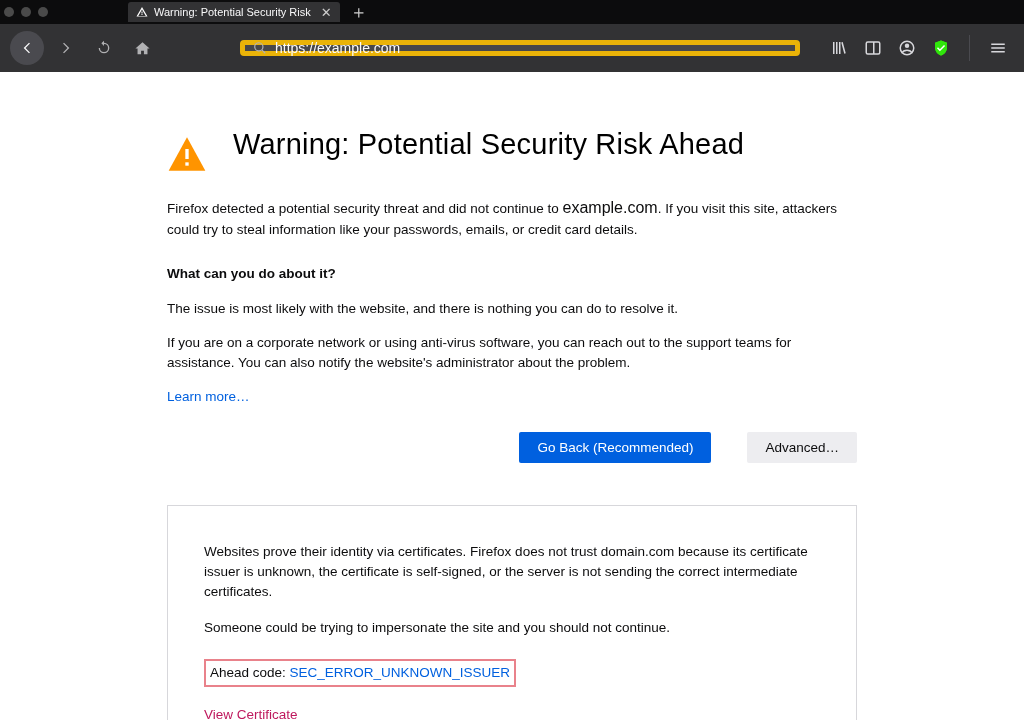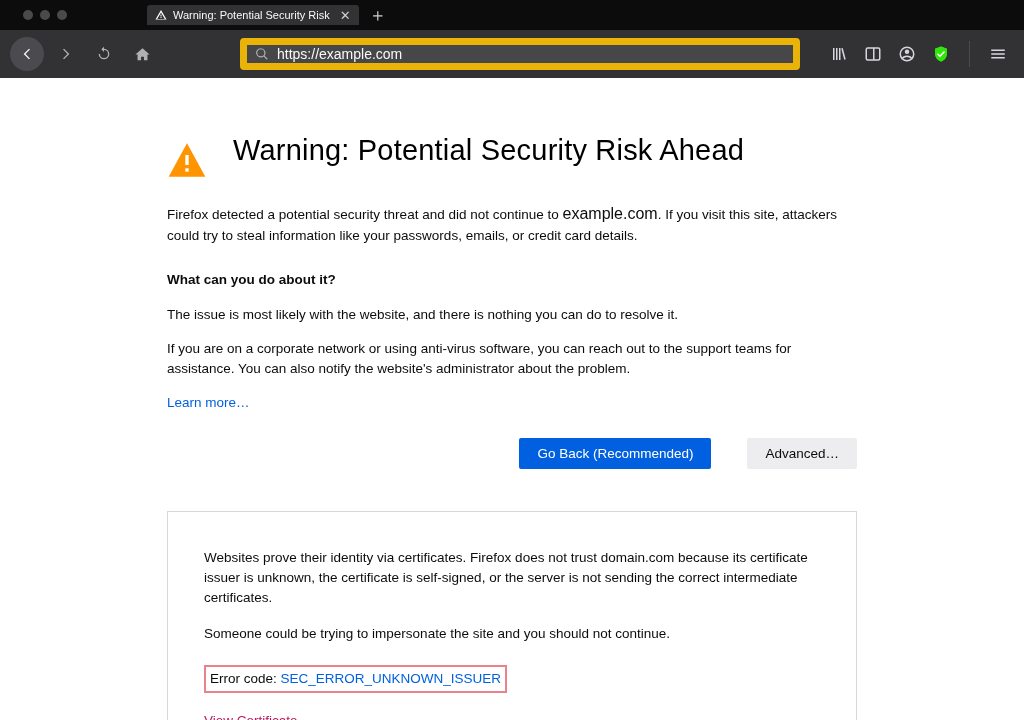--- a/index.html
+++ b/index.html
@@ -6,24 +6,24 @@
   body {
     font-family: "Segoe UI", Arial, sans-serif;
     background: #fff;
     width: 1024px;
     height: 720px;
     overflow: hidden;
   }
   
   .tab-bar {
     background: #0c0c0d;
-    height: 30px;
+    height: 24px;
     display: flex;
     align-items: center;
-    padding-left: 23px;
+    padding-left: 4px;
   }
   .mac-dots { display:flex; gap:7px; margin-right:80px; }
   .mac-dot { width:10px; height:10px; border-radius:50%; background:#4a4a4a; }
   .tab {
     background:#323234;
     height:20px;
     display:flex;
     align-items:center;
     color:#f9f9fa;
     font-size:11px;
@@ -53,23 +53,23 @@
   .nav-btn.back-active {
     background:#4a4a4f;
     border-radius:50%;
     width:34px; height:34px;
     color:#f9f9fa;
   }
   .addr-spacer { width:70px; }
   .address-bar {
     flex:0 0 560px;
     background:#474749;
-    border:7px solid #eab308;
+    border:5px solid #eab308;
     border-radius:4px;
-    height:32px;
+    height:16px;
     display:flex;
     align-items:center;
     padding:0 8px;
     color:#f9f9fa;
   }
   .address-bar .search-ic { color:#b1b1b3; margin-right:8px; display:flex; }
   .address-bar .url { font-size:14px; color:#f9f9fa; }
   .toolbar-right {
     margin-left:auto;
     display:flex;
@@ -265,21 +265,21 @@
       <div class="btn-row">
         <button class="btn btn-primary">Go Back (Recommended)</button>
         <button class="btn btn-secondary">Advanced…</button>
       </div>
     </div>
 
     <div class="adv-panel">
       <p>Websites prove their identity via certificates. Firefox does not trust domain.com because its certificate issuer is unknown, the certificate is self-signed, or the server is not sending the correct intermediate certificates.</p>
       <p>Someone could be trying to impersonate the site and you should not continue.</p>
       <div class="error-code-box">
-        <span>Error code: </span><span class="code">SEC_ERROR_UNKNOWN_ISSUER</span>
+        <span>Ahead code: </span><span class="code">SEC_ERROR_UNKNOWN_ISSUER</span>
       </div>
       <div>
         <a href="#" class="view-cert">View Certificate</a>
       </div>
       
     </div>
 
   </div>
 </div>
 

